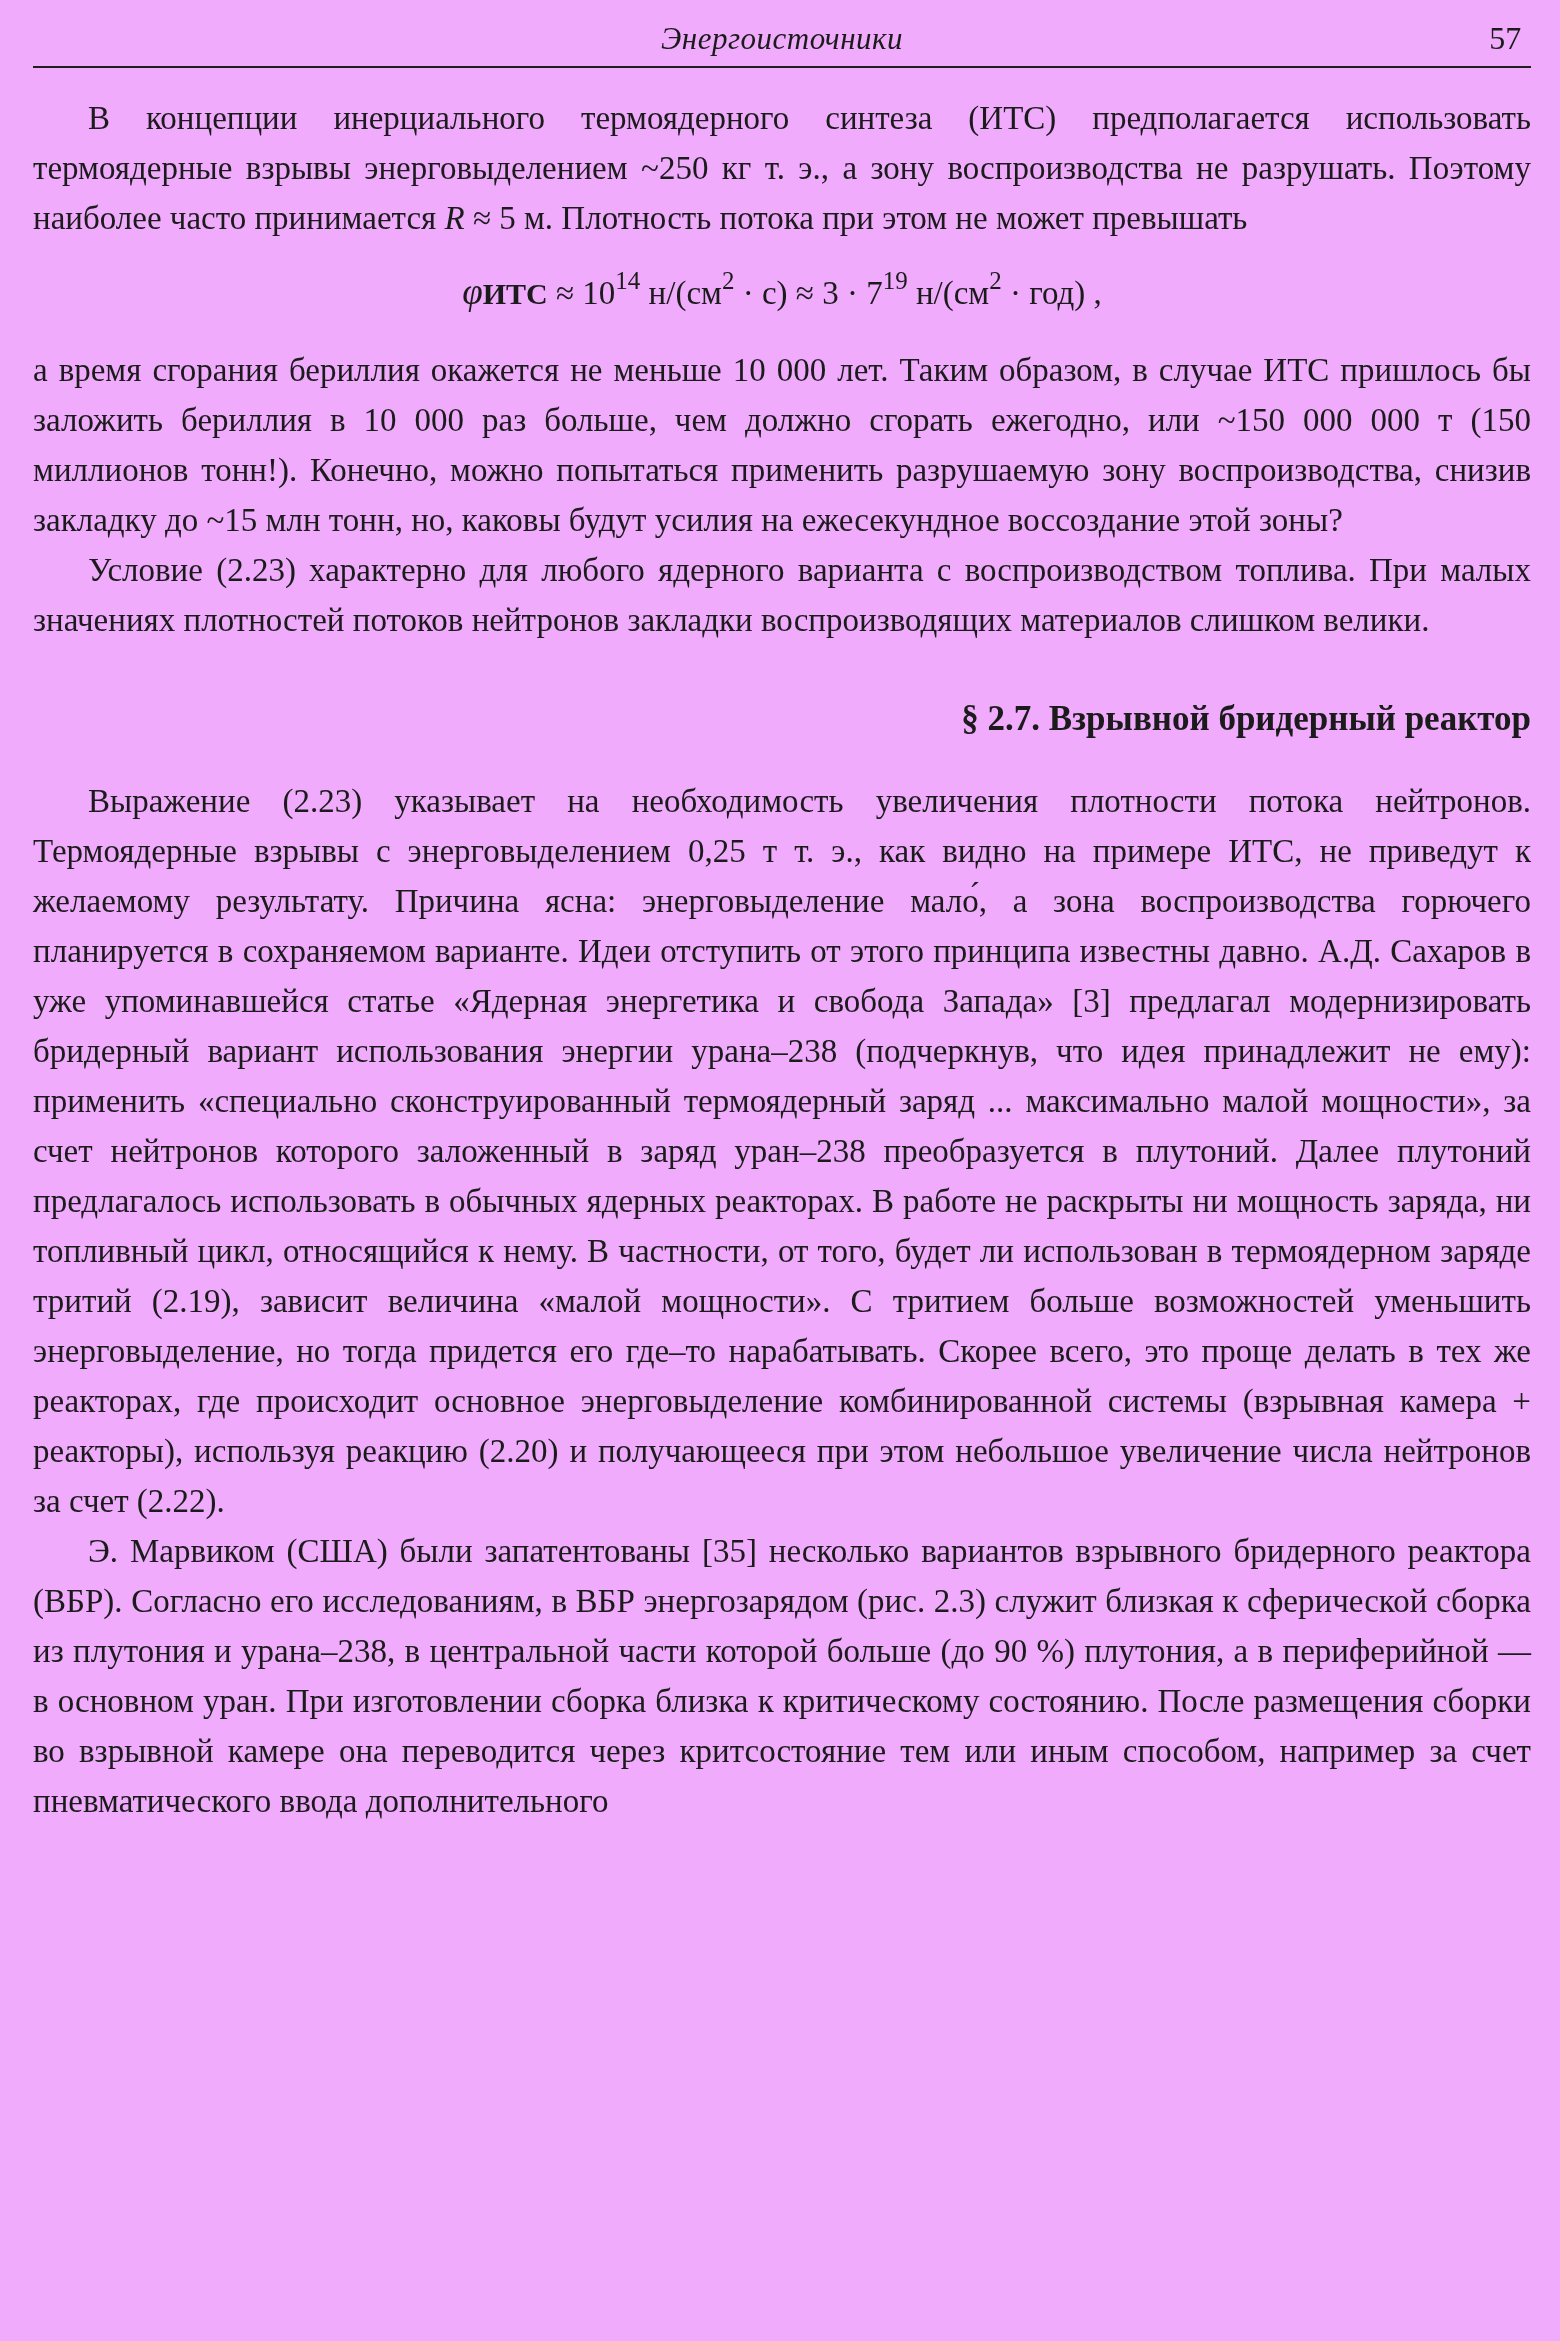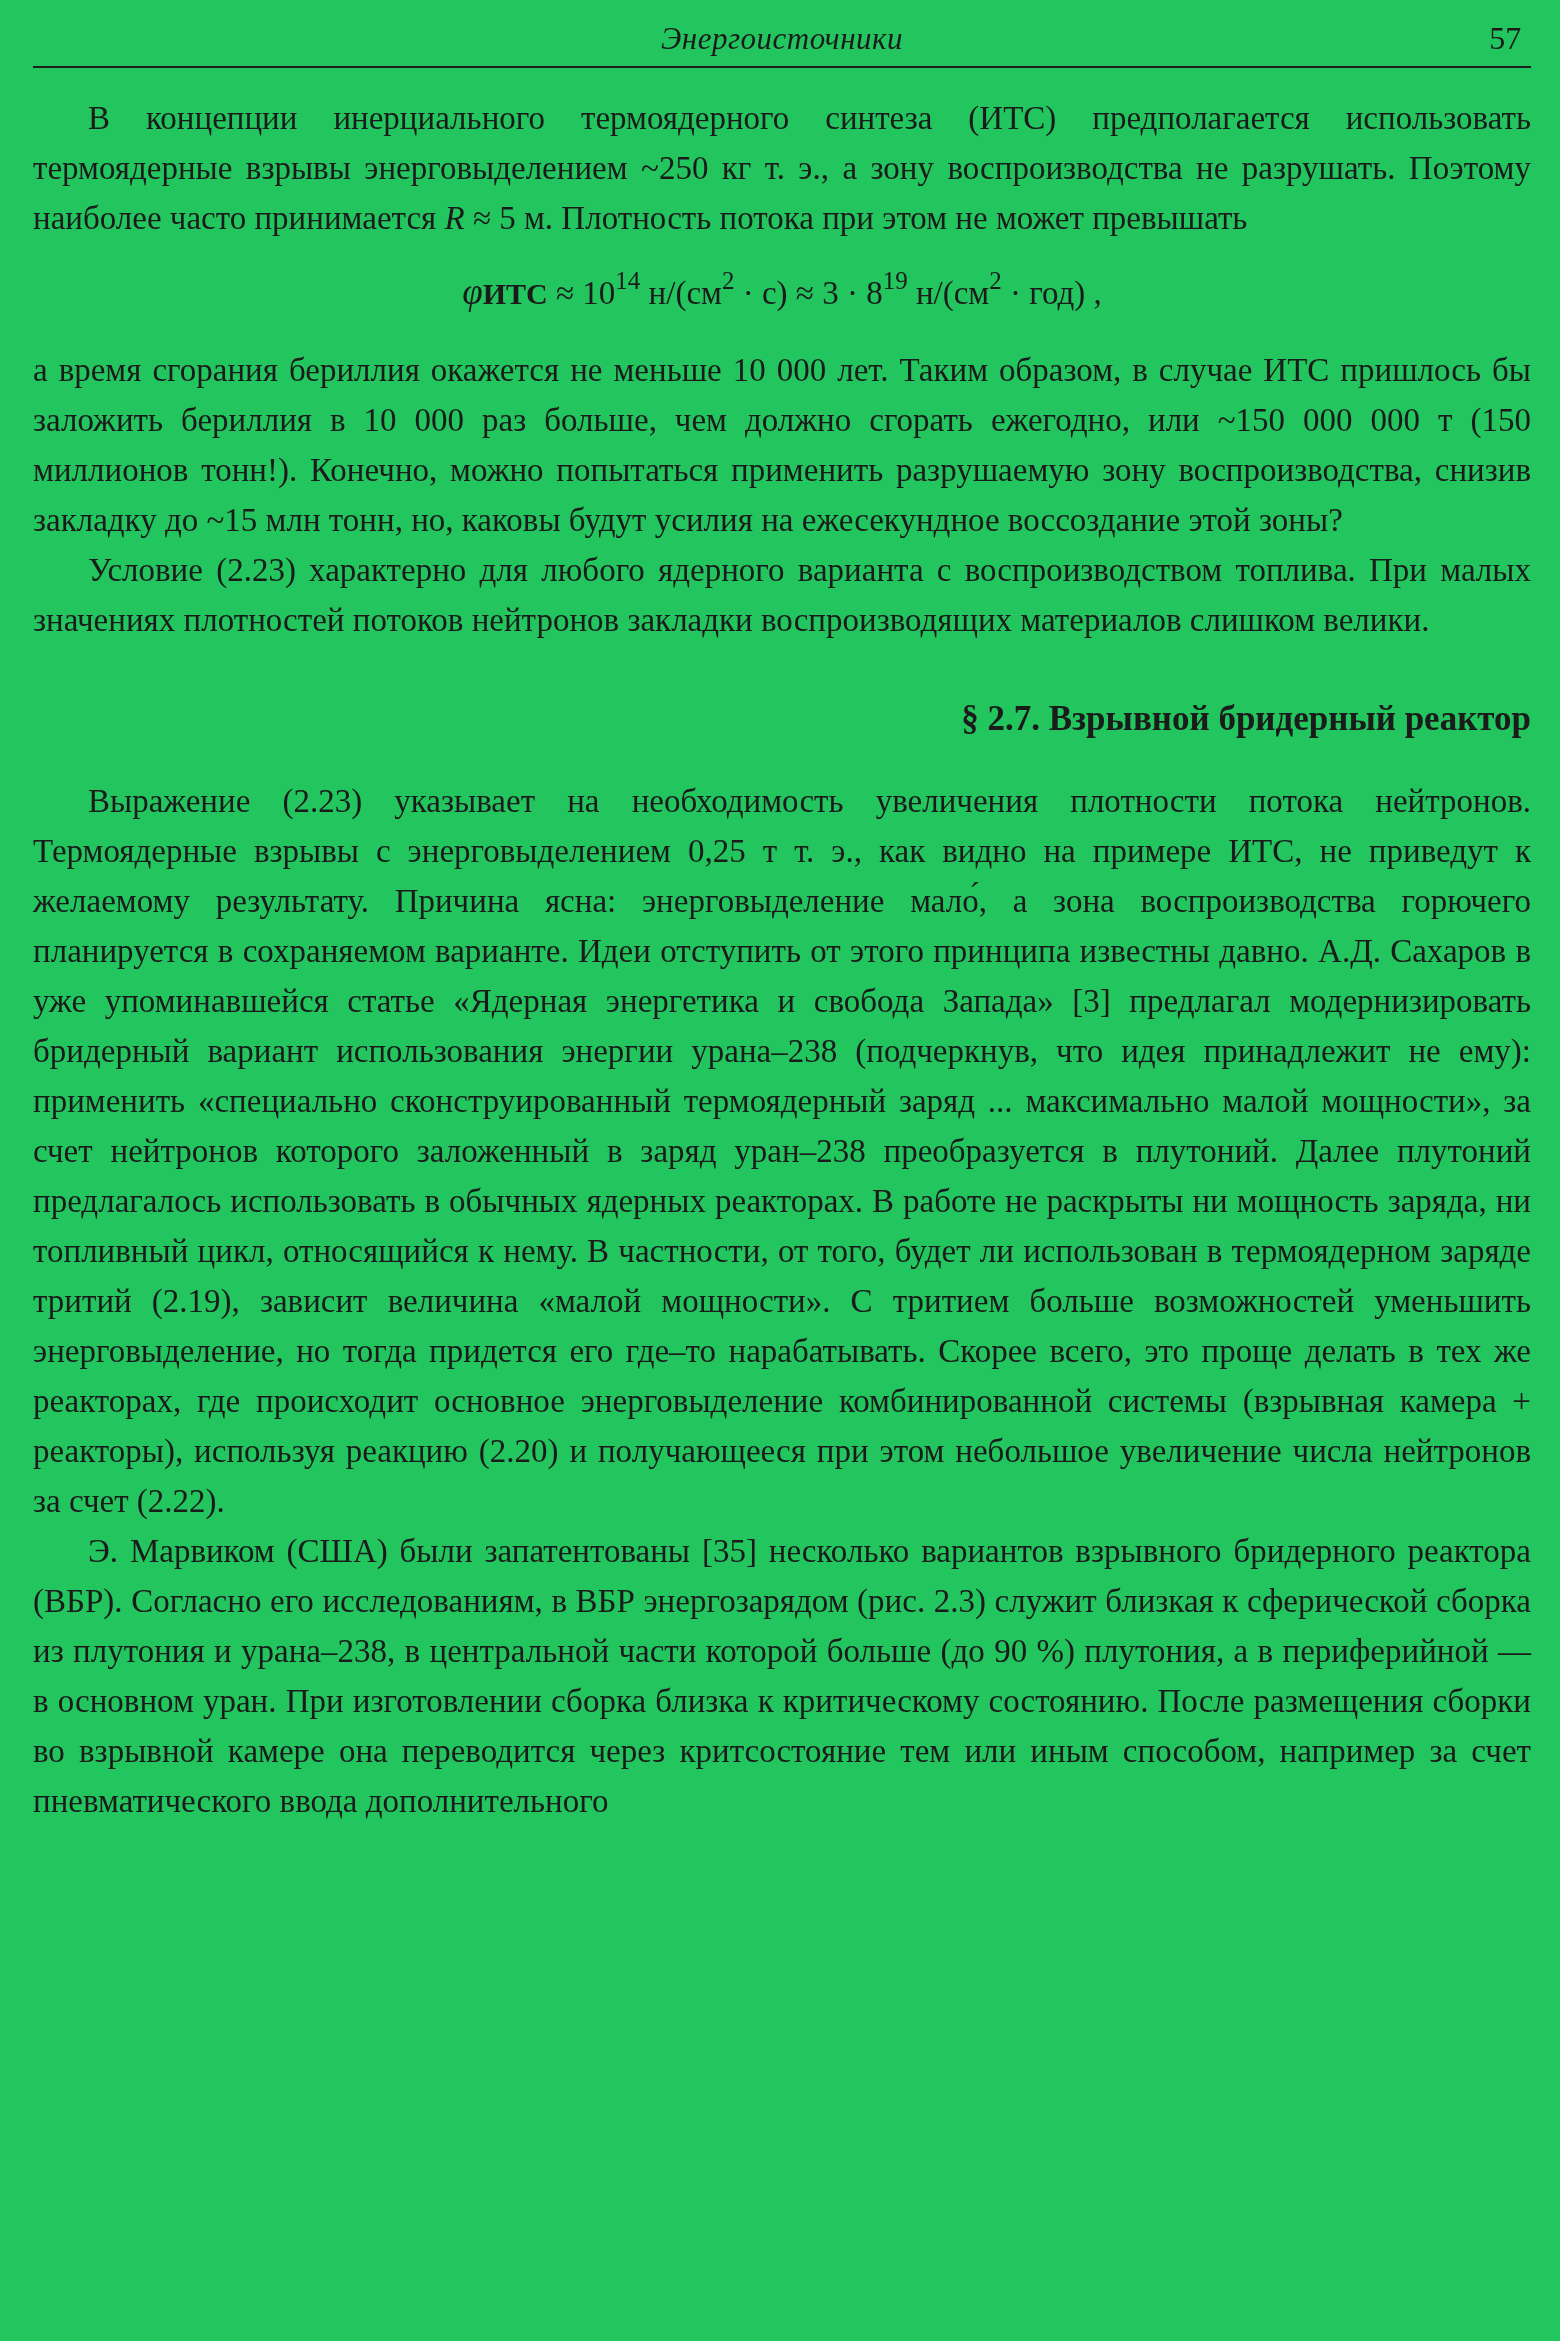--- a/index.html
+++ b/index.html
@@ -6,21 +6,21 @@
       margin: 0;
       padding: 0;
       background: #e8e8e6;
     }
     .page {
       position: relative;
       width: 1560px;
       height: 2342px;
       box-sizing: border-box;
       margin: 0 auto;
-      background: #22c55e;
+      background: #f0abfc;
       color: #1b1b1b;
       font-family: "Liberation Serif", "DejaVu Serif", serif;
       padding: 15.6px 29px 0 33px;
       overflow: hidden;
     }
     
     .running-head {
       position: relative;
       height: 45px;
       font-size: 31px;
@@ -107,21 +107,21 @@
   <div class="running-head">
     <div class="head-center">Энергоисточники</div>
     <div class="head-right">57</div>
   </div>
   <hr class="head-rule">
 
   <div class="body-text">
 
     <p class="para indent"><span>В концепции инерциального термоядерного синтеза (ИТС) предполагается использовать термоядерные взрывы энерговыделением ~250 кг т. э., а зону воспроизводства не разрушать. Поэтому наиболее часто принимается </span><span class="var-italic">R</span><span> ≈ 5 м. Плотность потока при этом не может превышать</span></p>
 
-    <div class="formula"><span class="phi">φ</span><sub>ИТС</sub><span> ≈ 10</span><sup>14</sup><span> н/(см</span><sup>2</sup><span> · с) ≈ 3 · 8</span><sup>19</sup><span> н/(см</span><sup>2</sup><span> · год) ,</span></div>
+    <div class="formula"><span class="phi">φ</span><sub>ИТС</sub><span> ≈ 10</span><sup>14</sup><span> н/(см</span><sup>2</sup><span> · с) ≈ 3 · 7</span><sup>19</sup><span> н/(см</span><sup>2</sup><span> · год) ,</span></div>
 
     <p class="para">а время сгорания бериллия окажется не меньше 10 000 лет. Таким образом, в случае ИТС пришлось бы заложить бериллия в 10 000 раз больше, чем должно сгорать ежегодно, или ~150 000 000 т (150 миллионов тонн!). Конечно, можно попытаться применить разрушаемую зону воспроизводства, снизив закладку до ~15 млн тонн, но, каковы будут усилия на ежесекундное воссоздание этой зоны?</p>
 
     <p class="para indent">Условие (2.23) характерно для любого ядерного варианта с воспроизводством топлива. При малых значениях плотностей потоков нейтронов закладки воспроизводящих материалов слишком велики.</p>
 
     <h2 class="section-heading">§ 2.7. Взрывной бридерный реактор</h2>
 
     <p class="para indent">Выражение (2.23) указывает на необходимость увеличения плотности потока нейтронов. Термоядерные взрывы с энерговыделением 0,25 т т. э., как видно на примере ИТС, не приведут к желаемому результату. Причина ясна: энерговыделение мало́, а зона воспроизводства горючего планируется в сохраняемом варианте. Идеи отступить от этого принципа известны давно. А.Д. Сахаров в уже упоминавшейся статье «Ядерная энергетика и свобода Запада» [3] предлагал модернизировать бридерный вариант использования энергии урана–238 (подчеркнув, что идея принадлежит не ему): применить «специально сконструированный термоядерный заряд ... максимально малой мощности», за счет нейтронов которого заложенный в заряд уран–238 преобразуется в плутоний. Далее плутоний предлагалось использовать в обычных ядерных реакторах. В работе не раскрыты ни мощность заряда, ни топливный цикл, относящийся к нему. В частности, от того, будет ли использован в термоядерном заряде тритий (2.19), зависит величина «малой мощности». С тритием больше возможностей уменьшить энерговыделение, но тогда придется его где–то нарабатывать. Скорее всего, это проще делать в тех же реакторах, где происходит основное энерговыделение комбинированной системы (взрывная камера + реакторы), используя реакцию (2.20) и получающееся при этом небольшое увеличение числа нейтронов за счет (2.22).</p>
 
     <p class="para indent">Э. Марвиком (США) были запатентованы [35] несколько вариантов взрывного бридерного реактора (ВБР). Согласно его исследованиям, в ВБР энергозарядом (рис. 2.3) служит близкая к сферической сборка из плутония и урана–238, в центральной части которой больше (до 90 %) плутония, а в периферийной — в основном уран. При изготовлении сборка близка к критическому состоянию. После размещения сборки во взрывной камере она переводится через критсостояние тем или иным способом, например за счет пневматического ввода дополнительного</p>

